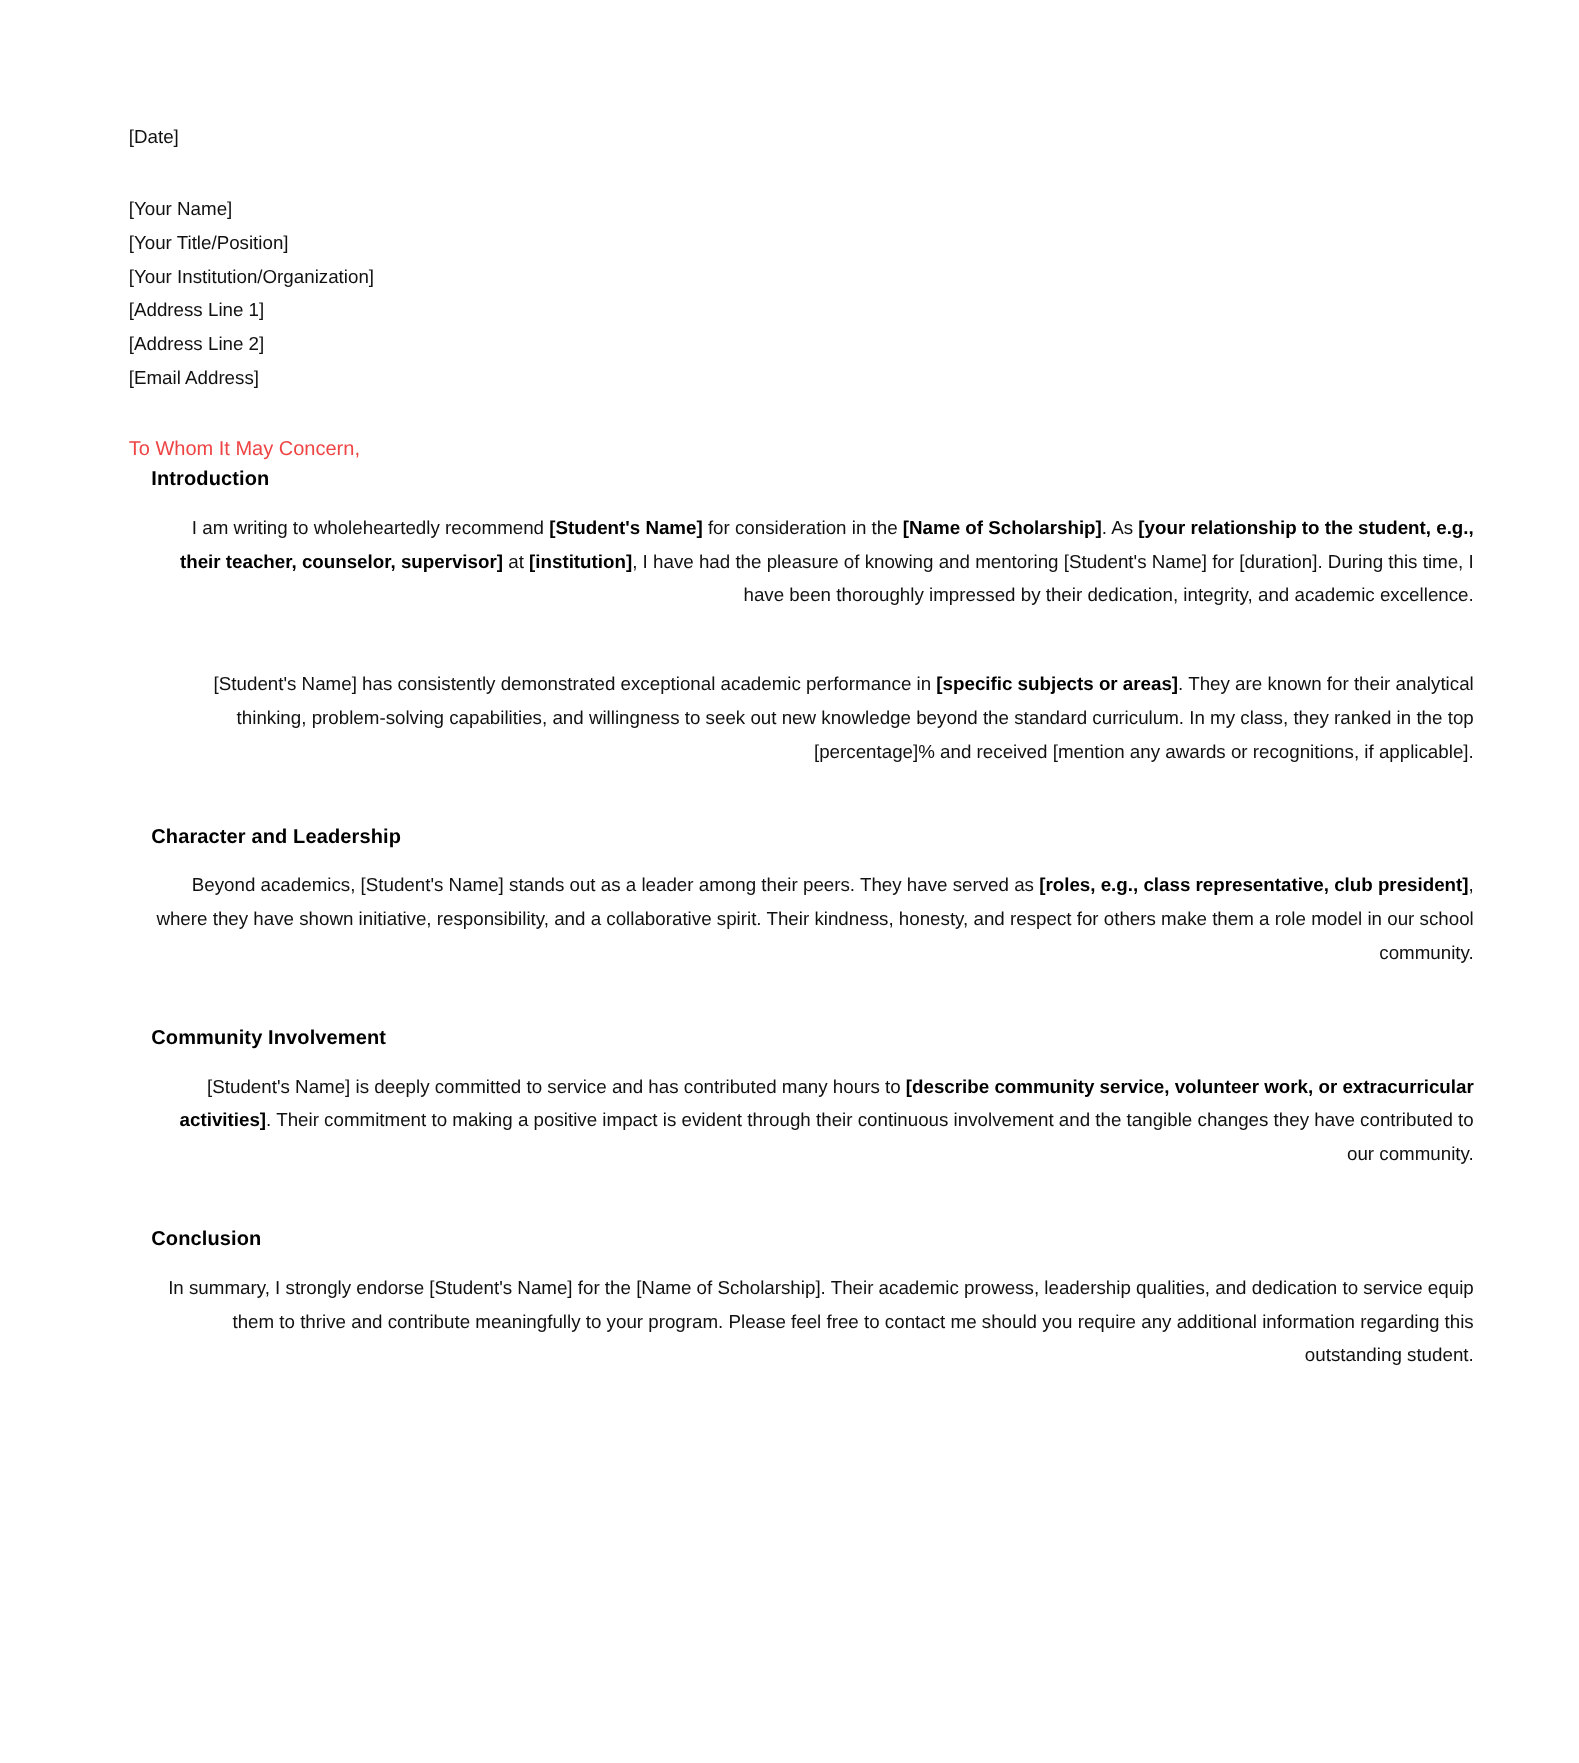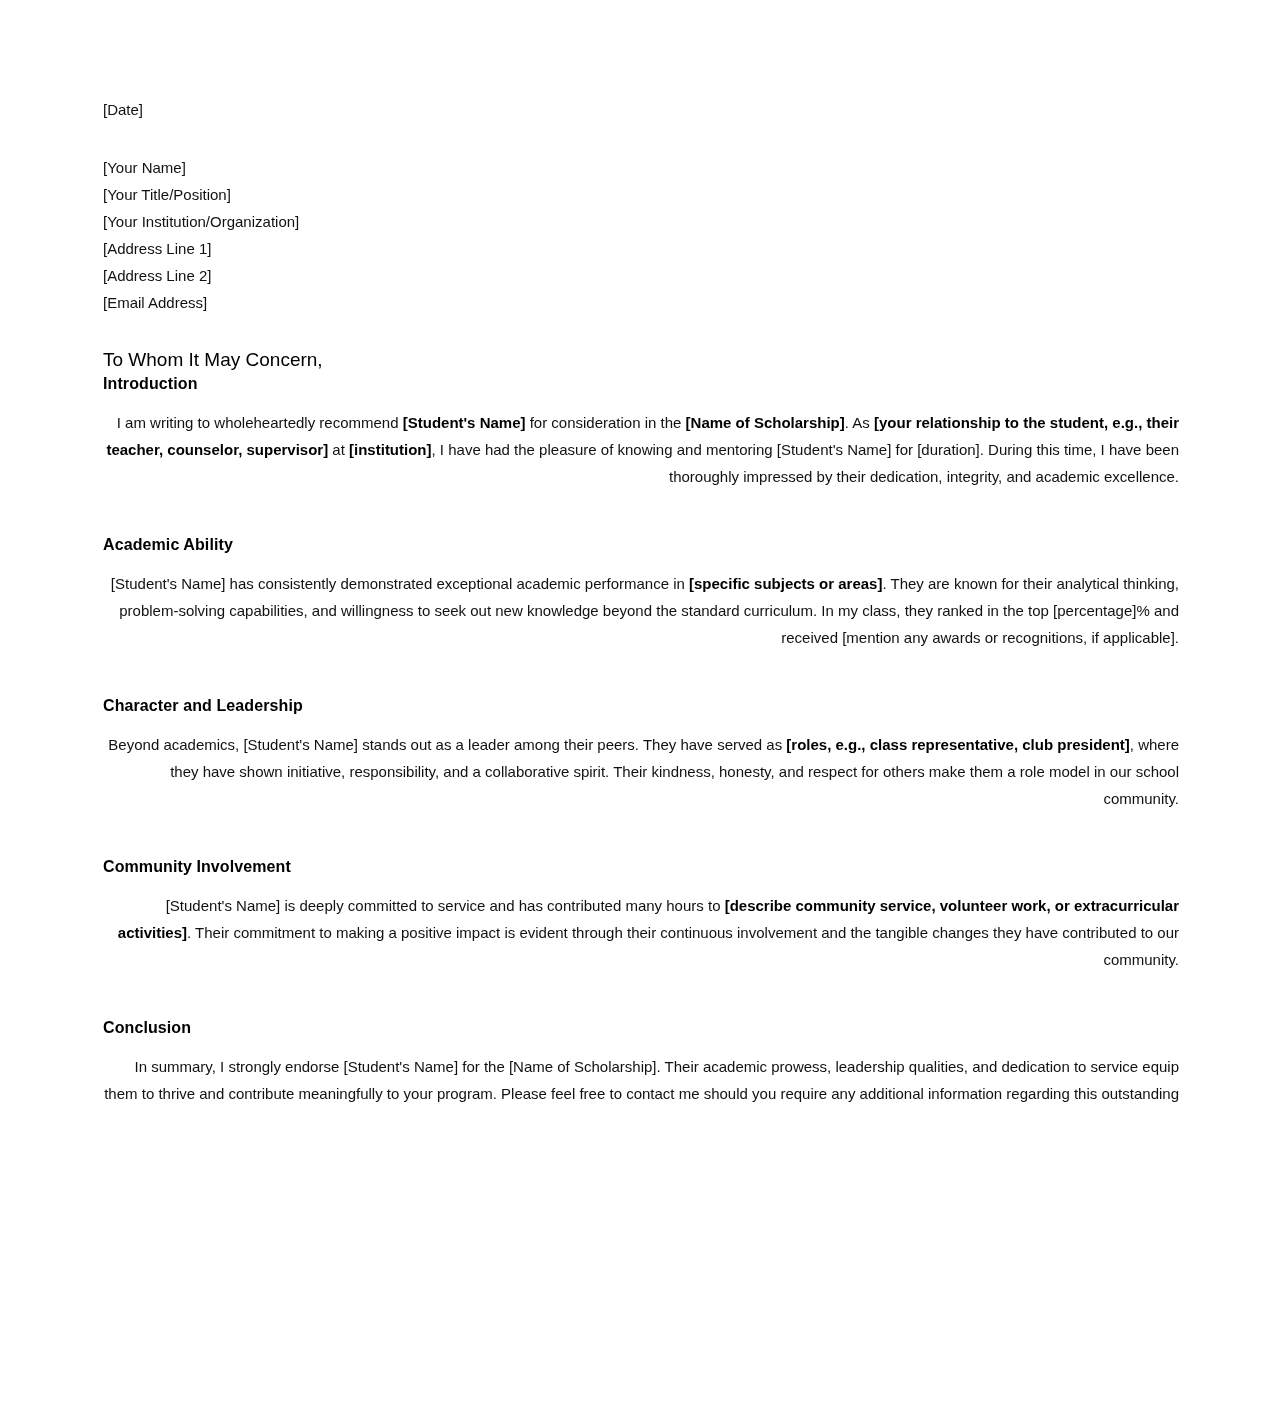--- a/index.html
+++ b/index.html
@@ -28,26 +28,26 @@
   
   .addr-line {
     font-size: 15px;
     line-height: 27px;
     color: #111111;
     white-space: pre;
   }
   .gap-lg { height: 31px; }
   .gap-md { height: 30px; }
   .salutation {
-    font-size: 19px;
+    font-size: 16px;
     line-height: 27px;
-    color: #000000;
+    color: #ef4444;
   }
   
-  .section { margin-top: 44px; }
+  .section { margin-top: 44px; margin-left: 18px; }
   .section:first-of-type { margin-top: 0; }
   .sec-heading {
     font-size: 16px;
     font-weight: bold;
     line-height: 22px;
     color: #000000;
     letter-spacing: 0.1px;
   }
   .sec-body {
     margin-top: 14px;
@@ -94,21 +94,20 @@
     <div class="gap-md"></div>
 
     <div class="salutation">To Whom It May Concern,</div>
 
     <div>
       <div class="section">
         <div class="sec-heading">Introduction</div>
         <div class="sec-body"><span>I am writing to wholeheartedly recommend </span><b>[Student's Name]</b><span> for consideration in the </span><b>[Name of Scholarship]</b><span>. As </span><b>[your relationship to the student, e.g., their teacher, counselor, supervisor]</b><span> at </span><b>[institution]</b><span>, I have had the pleasure of knowing and mentoring [Student's Name] for [duration]. During this time, I have been thoroughly impressed by their dedication, integrity, and academic excellence.</span></div>
       </div>
       <div class="section">
-        <div class="sec-heading">Academic Ability</div>
         <div class="sec-body"><span>[Student's Name] has consistently demonstrated exceptional academic performance in </span><b>[specific subjects or areas]</b><span>. They are known for their analytical thinking, problem-solving capabilities, and willingness to seek out new knowledge beyond the standard curriculum. In my class, they ranked in the top [percentage]% and received [mention any awards or recognitions, if applicable].</span></div>
       </div>
       <div class="section">
         <div class="sec-heading">Character and Leadership</div>
         <div class="sec-body"><span>Beyond academics, [Student's Name] stands out as a leader among their peers. They have served as </span><b>[roles, e.g., class representative, club president]</b><span>, where they have shown initiative, responsibility, and a collaborative spirit. Their kindness, honesty, and respect for others make them a role model in our school community.</span></div>
       </div>
       <div class="section">
         <div class="sec-heading">Community Involvement</div>
         <div class="sec-body"><span>[Student's Name] is deeply committed to service and has contributed many hours to </span><b>[describe community service, volunteer work, or extracurricular activities]</b><span>. Their commitment to making a positive impact is evident through their continuous involvement and the tangible changes they have contributed to our community.</span></div>
       </div>

